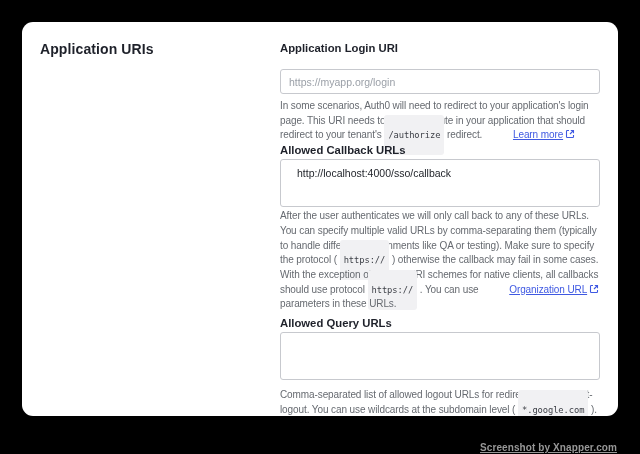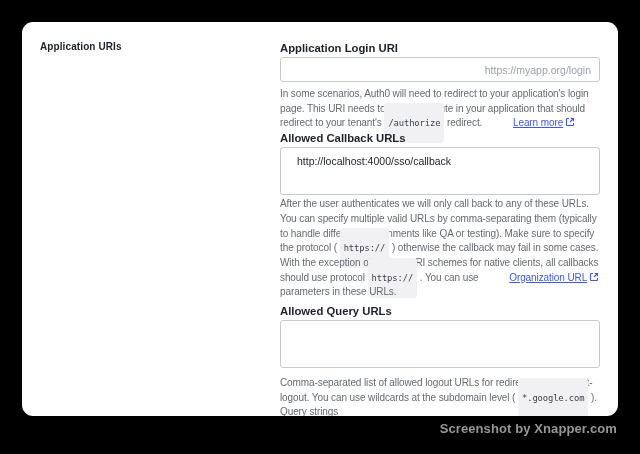--- a/index.html
+++ b/index.html
@@ -16,49 +16,48 @@
     width: 596px; height: 394px;
     background: var(--card_bg, #fff);
     border-radius: 11px;
     box-shadow: 0 14px 42px rgba(0,0,0,.65);
     display: flex;
     padding: 19px 18px;
     overflow: hidden;
   }
   .left-col { flex: 0 0 240px; }
   .section-title {
-    font-size: 10px;
+    font-size: 14px;
     font-weight: 700;
     color: #1e212a;
     letter-spacing: .1px;
   }
   .right-col { flex: 0 0 320px; width: 320px; }
   .field-label {
     display: block;
     font-size: 11.3px;
     font-weight: 700;
     color: #1e212a;
     line-height: 14px;
   }
   .mt12 { }
   .mt4  { margin-top: 4px; }
   .text-input {
     display: block;
     width: 100%;
     height: 25px;
-    margin-top: 2px;
+    margin-top: 14px;
     border: 1px solid #c7c9ce;
     border-radius: 3px;
     padding: 0 8px;
     font-size: 10.5px;
     color: #23262c;
     font-family: inherit;
     outline: none;
     background: #fff;
-    text-align: right;
   }
   .text-input::placeholder { color: #9ba0a8; opacity: 1; }
   .textarea {
     display: block;
     width: 100%;
     height: 48px;
     margin-top: 2px;
     border: 1px solid #c7c9ce;
     border-radius: 3px;
     padding: 6px 16px;
@@ -93,25 +92,26 @@
     color: var(--link, #3f59e2);
     text-decoration: underline;
     cursor: pointer;
     white-space: nowrap;
     padding-left: 28px;
   }
   .ext-icon { display: inline-block; vertical-align: -1px; margin-left: 2px; }
   .watermark {
     position: absolute;
     right: 23px;
-    top: 421px;
-    font-size: 13px;
+    top: 442px;
+    font-size: 10px;
     font-weight: 700;
     color: #979797;
     letter-spacing: .1px;
+    text-decoration: underline;
   }
 </style>
 </head>
 <body>
 
 <div class="card">
 
   <div class="left-col">
     <div class="section-title">Application URIs</div>
   </div>

